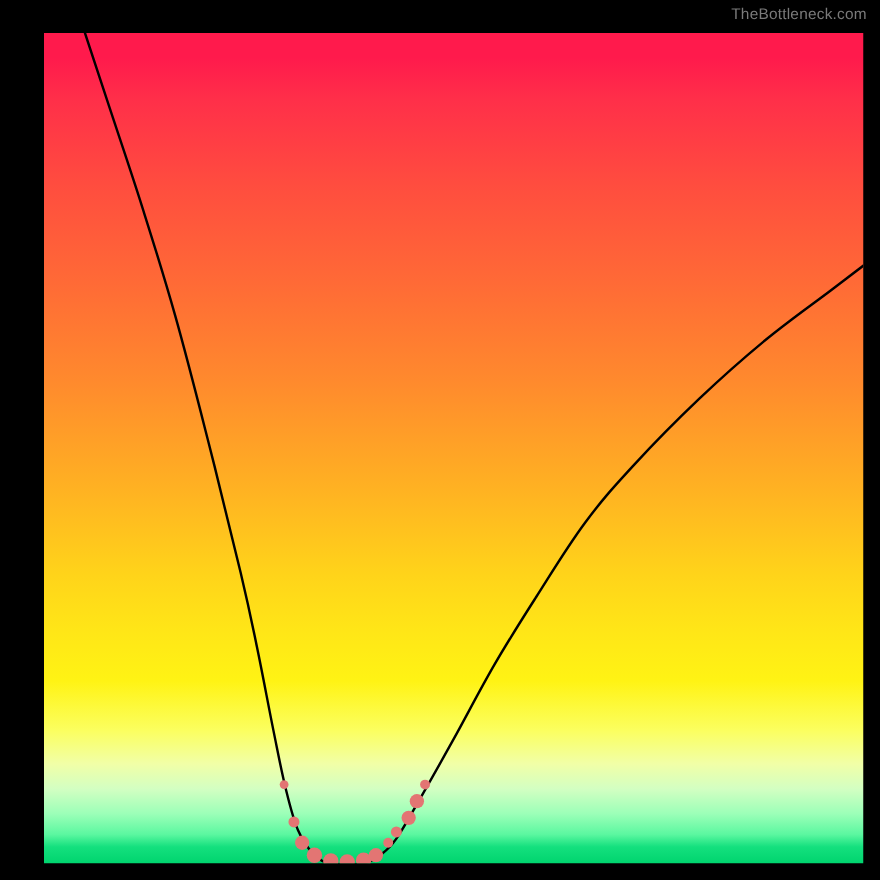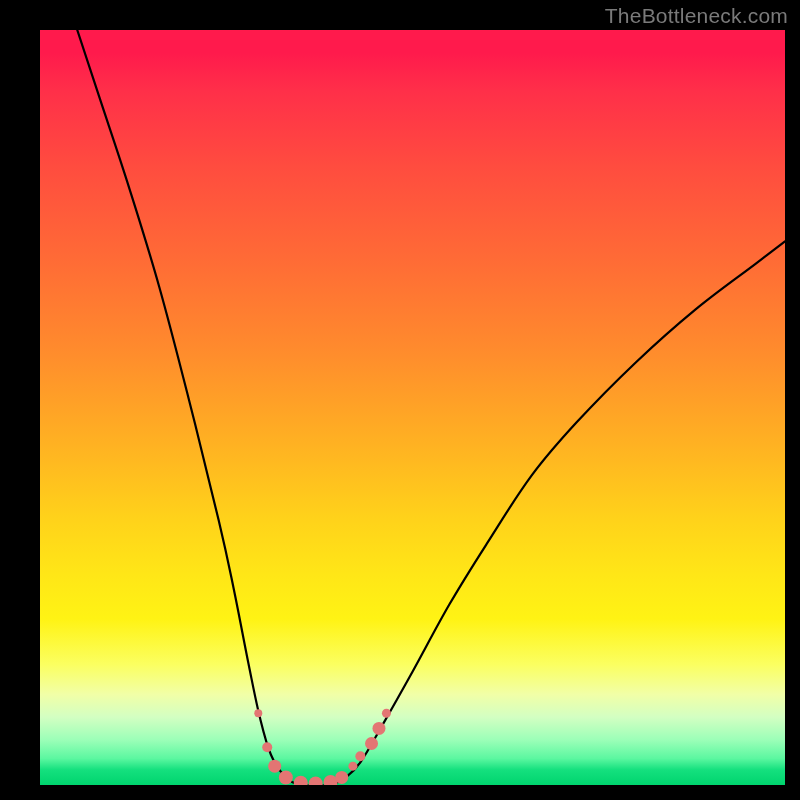--- a/index.html
+++ b/index.html
@@ -51,21 +51,21 @@
       #5bf7a0 96.5%,
       #14e07e 98%,
       #00d46e 100%
     );
   }
   .watermark {
     position: absolute;
     top: 4px;
     right: 12px;
     color: #7a7a7a;
-    font-size: 21px;
+    font-size: 14px;
     font-weight: 400;
     letter-spacing: 0.2px;
   }
   svg.curve {
     position: absolute;
     left: 0;
     top: 0;
     width: 745px;
     height: 755px;
   }

